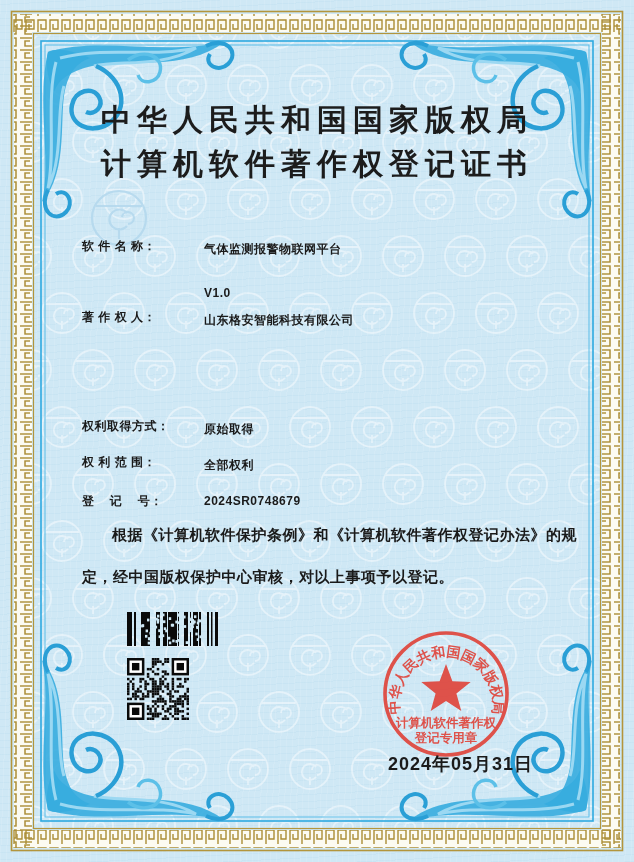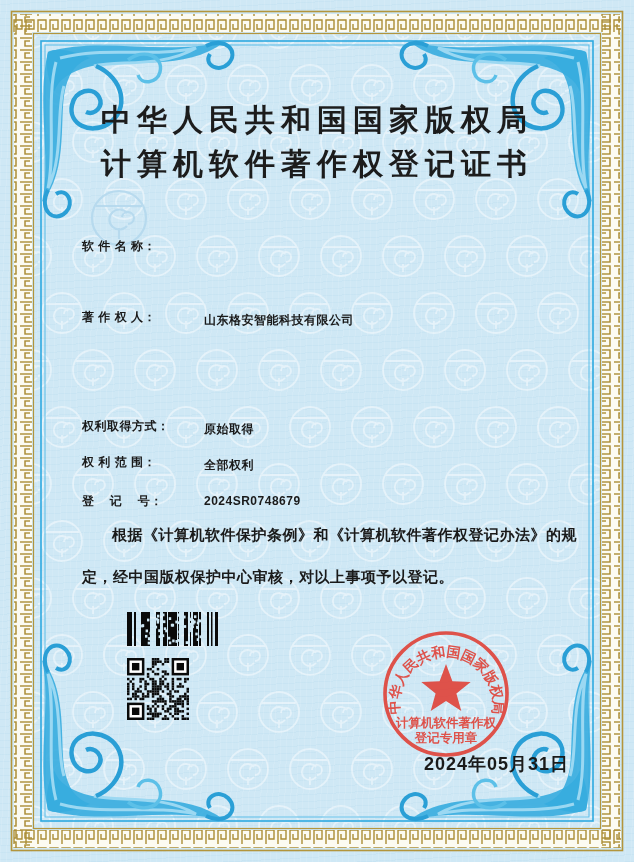--- a/index.html
+++ b/index.html
@@ -36,21 +36,21 @@
   .statement{
     position:absolute;left:82px;top:514px;width:496px;
     font-size:15px;font-weight:700;line-height:42px;
     text-indent:2em;letter-spacing:.5px;margin:0;
   }
   .barcode{position:absolute;left:127px;top:612px;width:92px;height:34px;}
   .qrcode{position:absolute;left:127px;top:658px;width:62px;height:62px;}
   .seal{position:absolute;left:377px;top:626px;width:138px;height:138px;z-index:3;opacity:.95;}
   .date{
     position:absolute;left:388px;top:752px;font-size:18px;font-weight:700;
-    letter-spacing:1px;white-space:nowrap;z-index:4;margin-left:36px;
+    letter-spacing:1px;white-space:nowrap;z-index:4;
   }
 </style>
 </head>
 <body>
 
 <div class="page">
 
   <svg class="bg" width="634" height="862" viewBox="0 0 634 862">
     <defs>
 
@@ -124,20 +124,23 @@
   </svg>
 
   <div class="content">
 
     <div class="title l1">中华人民共和国国家版权局</div>
     <div class="title l2">计算机软件著作权登记证书</div>
 
 
     <div class="row r1">
       <span class="lbl">软 件 名 称：</span>
+      <span class="val"><span>气体监测报警物联网平台</span><br>
+        <span>V1.0</span>
+      </span>
     </div>
 
     <div class="row r2">
       <span class="lbl">著 作 权 人：</span>
       <span class="val">山东格安智能科技有限公司</span>
     </div>
 
     <div class="row r4">
       <span class="lbl">权 利 范 围：</span>
       <span class="val">全部权利</span>

